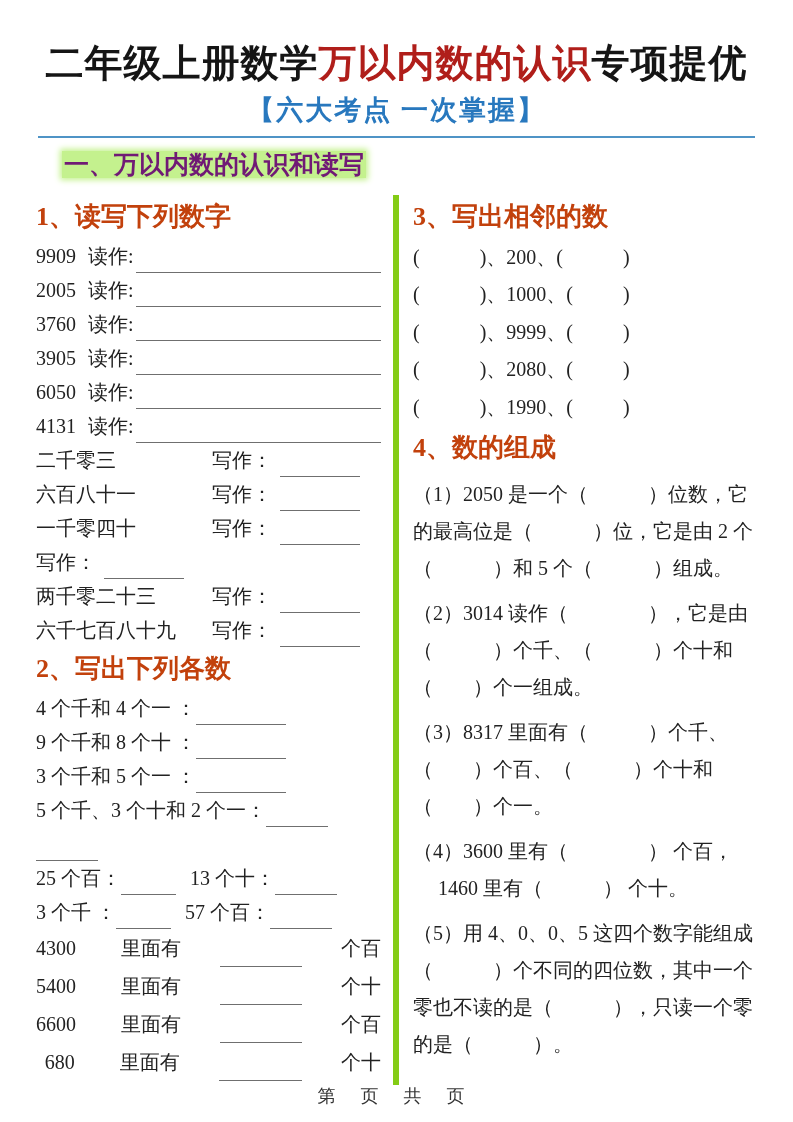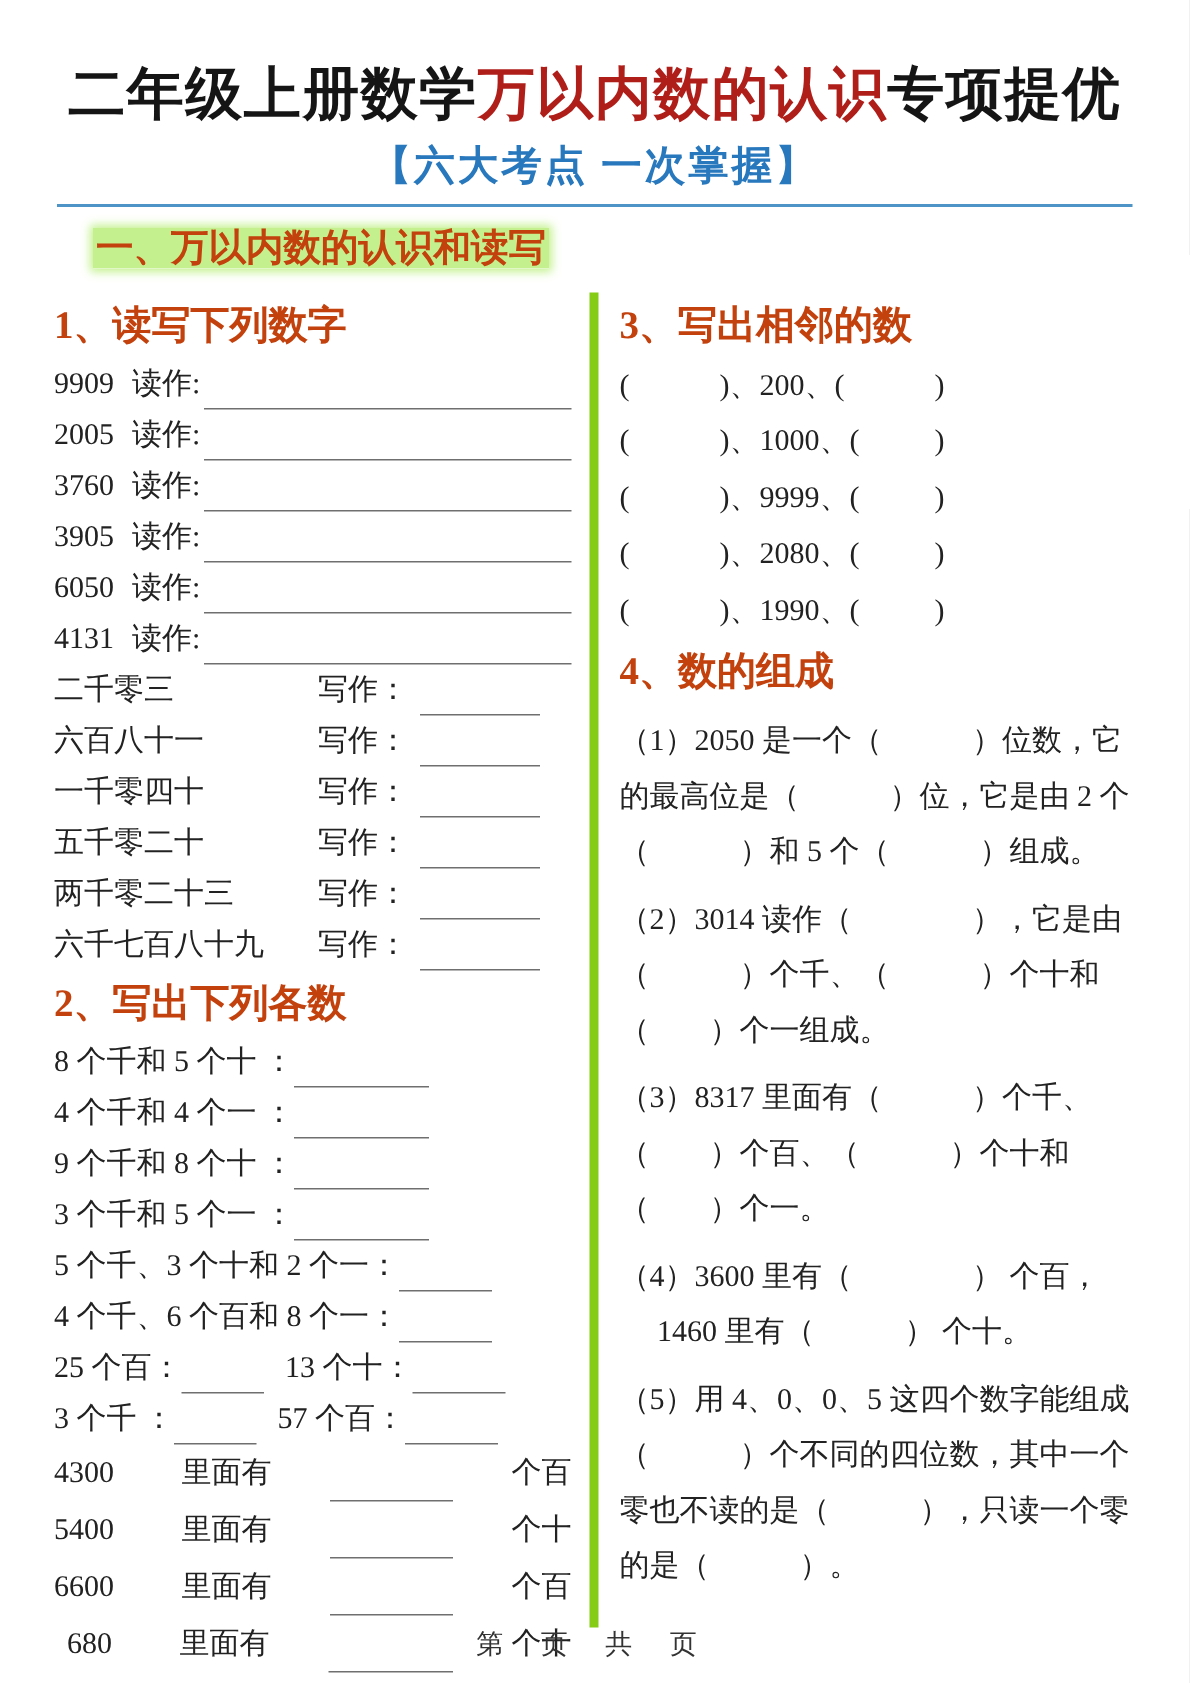--- a/index.html
+++ b/index.html
@@ -26,21 +26,21 @@
     color: #2878be; letter-spacing: 2px;
   }
   .rule {
     margin: 8px 38px 0 38px;
     border: none; border-top: 2px solid #4f94c6;
     height: 0;
   }
   
   .section-heading {
     margin: 10px 0 14px 36px;
-    font-size: 25px; font-weight: 900; color: #c2410c; padding-left: 26px;
+    font-size: 25px; font-weight: 900; color: #701a75; padding-left: 26px;
   }
   .section-heading .hl {
     background: #c4f18e;
     box-shadow: 0 0 6px 2px #c4f18e;
     padding: 0 2px;
   }
   
   .columns {
     display: flex;
     margin: 6px 36px 0 36px;
@@ -137,48 +137,45 @@
       <div class="row write-row">
         <span class="cn">二千零三</span><span class="lbl">写作：</span><span class="blank w80"></span>
       </div>
       <div class="row write-row">
         <span class="cn">六百八十一</span><span class="lbl">写作：</span><span class="blank w80"></span>
       </div>
       <div class="row write-row">
         <span class="cn">一千零四十</span><span class="lbl">写作：</span><span class="blank w80"></span>
       </div>
       <div class="row write-row">
-        <span class="cn">五千零二十</span><span class="lbl">写作：</span><span class="blank w80"></span>
+        <span class="lbl">写作：</span><span class="blank w80"></span>
       </div>
       <div class="row write-row">
         <span class="cn">两千零二十三</span><span class="lbl">写作：</span><span class="blank w80"></span>
       </div>
       <div class="row write-row">
         <span class="cn">六千七百八十九</span><span class="lbl">写作：</span><span class="blank w80"></span>
       </div>
 
       <div class="col-heading">2、写出下列各数</div>
 
       <div class="row compose-row">
-        <span>8 个千和 5 个十 ：</span><span class="blank w90"></span>
-      </div>
-      <div class="row compose-row">
         <span>4 个千和 4 个一 ：</span><span class="blank w90"></span>
       </div>
       <div class="row compose-row">
         <span>9 个千和 8 个十 ：</span><span class="blank w90"></span>
       </div>
       <div class="row compose-row">
         <span>3 个千和 5 个一 ：</span><span class="blank w90"></span>
       </div>
       <div class="row compose-row">
         <span>5 个千、3 个十和 2 个一：</span><span class="blank w62"></span>
       </div>
       <div class="row compose-row">
-        <span>4 个千、6 个百和 8 个一：</span><span class="blank w62"></span>
+        <span class="blank w62"></span>
       </div>
 
       <div class="row pair-row">
         <span>25 个百：</span><span class="blank w55"></span><span class="pair-b">13 个十：</span><span class="blank w62"></span>
       </div>
       <div class="row pair-row">
         <span>3 个千 ：</span><span class="blank w55"></span><span class="pair-b">57 个百：</span><span class="blank w62"></span>
       </div>
 
       <div class="row contain-row">

